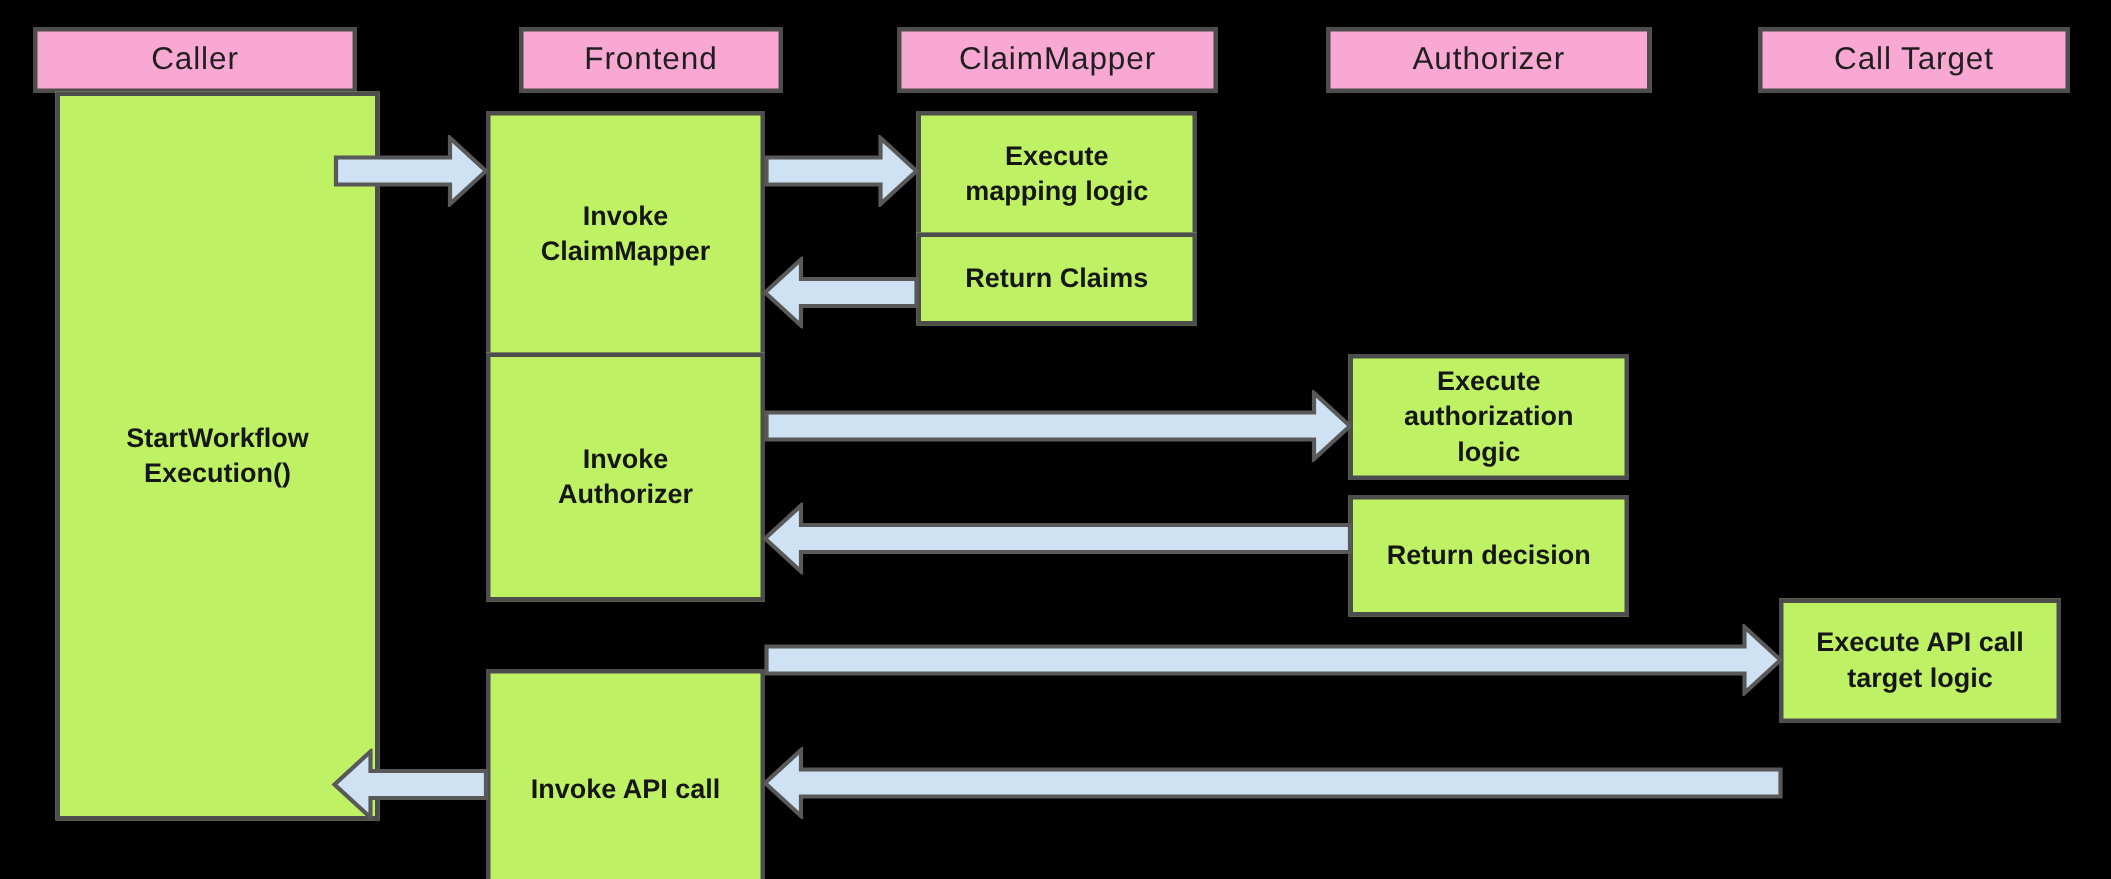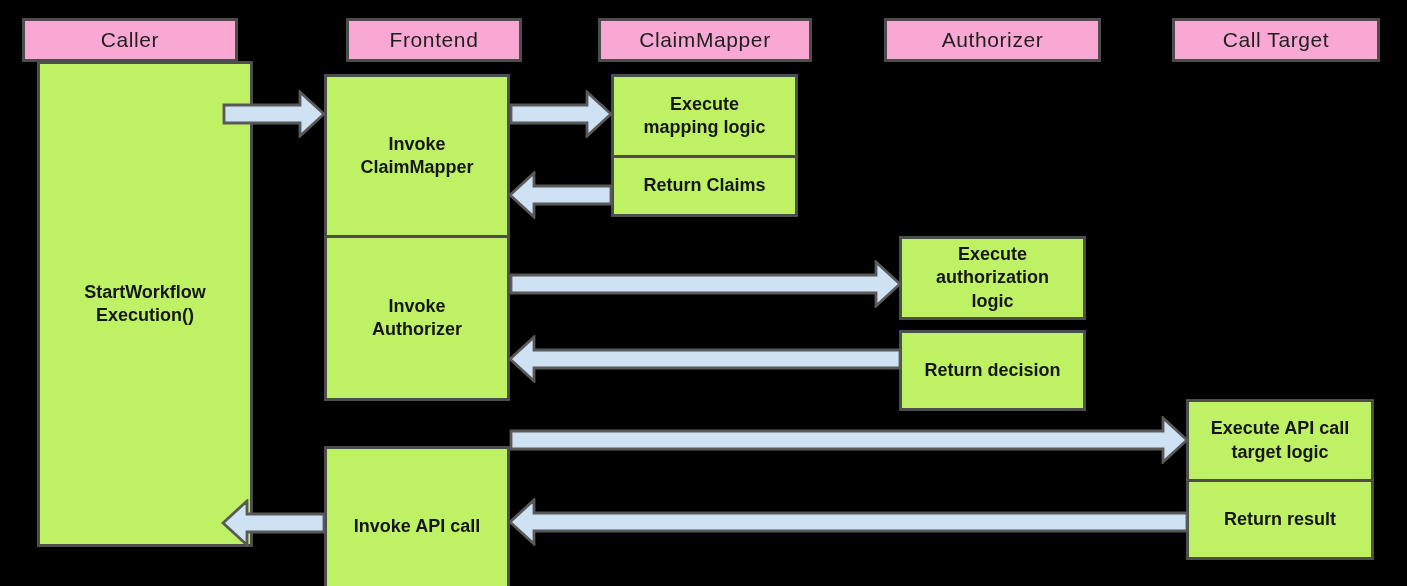--- a/index.html
+++ b/index.html
@@ -93,21 +93,20 @@
   <div class="box b-fe3">Invoke API call</div>
   <div class="box b-cm1">Execute
 mapping logic</div>
   <div class="box b-cm2">Return Claims</div>
   <div class="box b-az1">Execute
 authorization
 logic</div>
   <div class="box b-az2">Return decision</div>
   <div class="box b-ct1">Execute API call
 target logic</div>
-  <div class="box b-ct2">Return result</div>
 
   <svg class="arrow a1" width="104" height="48">
       <polygon points="2,15 78,15 78,2 102,24 78,46 78,33 2,33"></polygon>
     </svg>
   <svg class="arrow a2" width="104" height="48">
       <polygon points="2,15 78,15 78,2 102,24 78,46 78,33 2,33"></polygon>
     </svg>
   <svg class="arrow a3" width="105" height="48">
       <polygon points="103,15 26,15 26,2 2,24 26,46 26,33 103,33"></polygon>
     </svg>

